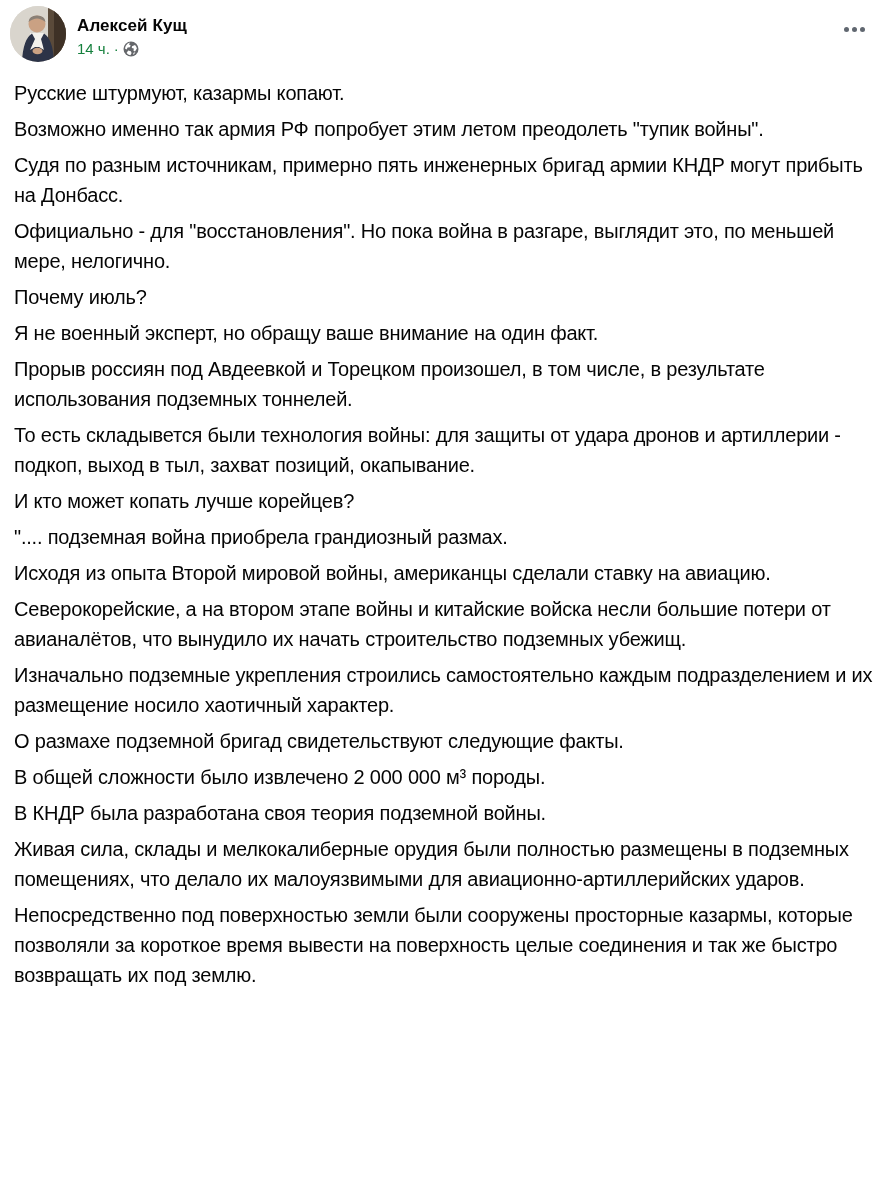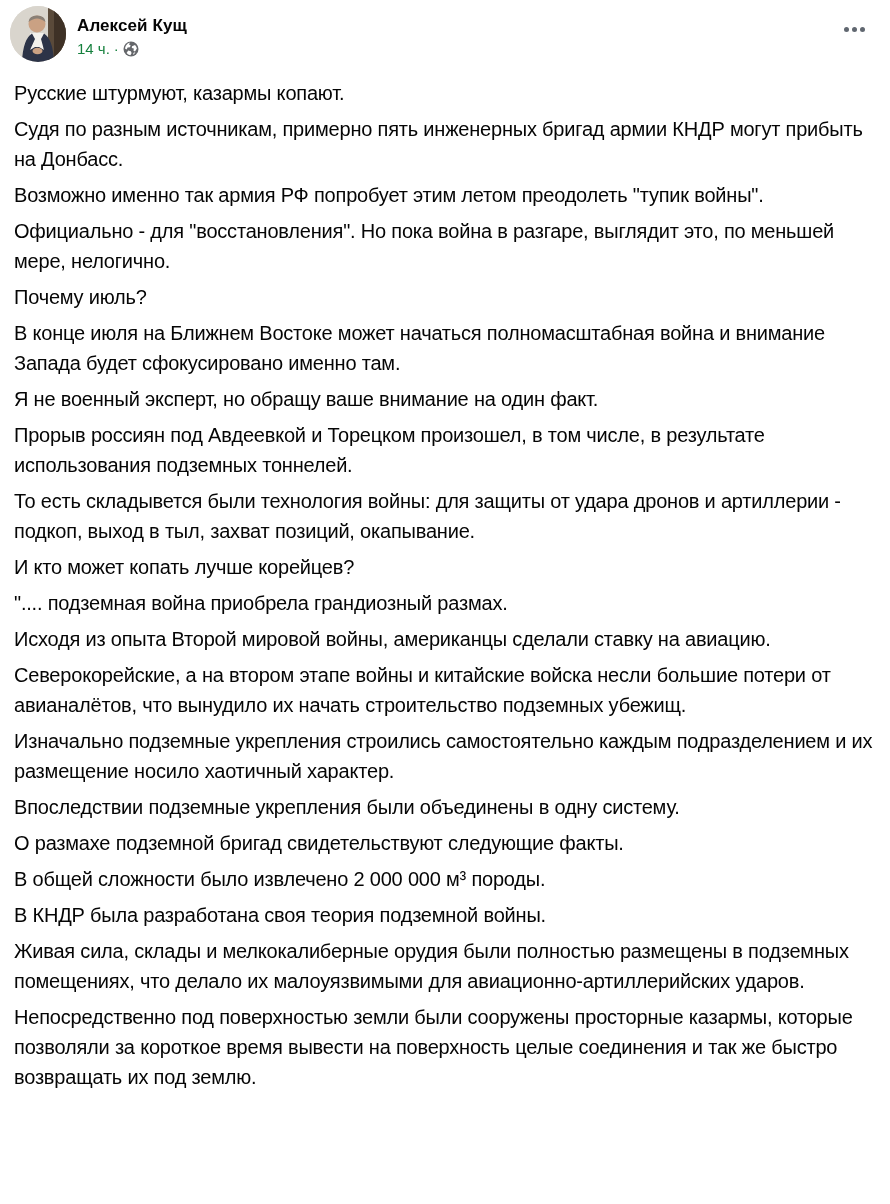--- a/index.html
+++ b/index.html
@@ -122,49 +122,47 @@
           <i></i>
           <i></i>
       </span>
     </button>
   </div>
 
   <div class="post-body">
 
       <p class="para">Русские штурмуют, казармы копают.</p>
 
+      <p class="para">Возможно именно так армия РФ попробует этим летом преодолеть "тупик войны".</p>
+
       <p class="para">Судя по разным источникам, примерно пять инженерных бригад армии КНДР могут прибыть на Донбасс.</p>
-
-      <p class="para">Возможно именно так армия РФ попробует этим летом преодолеть "тупик войны".</p>
 
       <p class="para">Официально - для "восстановления". Но пока война в разгаре, выглядит это, по меньшей мере, нелогично.</p>
 
       <p class="para">Почему июль?</p>
 
-      <p class="para">В конце июля на Ближнем Востоке может начаться полномасштабная война и внимание Запада будет сфокусировано именно там.</p>
 
       <p class="para">Я не военный эксперт, но обращу ваше внимание на один факт.</p>
 
       <p class="para">Прорыв россиян под Авдеевкой и Торецком произошел, в том числе, в результате использования подземных тоннелей.</p>
 
 
       <p class="para">То есть  складывется были технология войны: для защиты от удара дронов и артиллерии - подкоп, выход в тыл, захват позиций, окапывание.</p>
 
       <p class="para">И кто может копать лучше корейцев?</p>
 
 
       <p class="para">".... подземная война приобрела грандиозный размах.</p>
 
       <p class="para">Исходя из опыта Второй мировой войны, американцы сделали ставку на авиацию.</p>
 
       <p class="para">Северокорейские, а на втором этапе войны и китайские войска несли большие потери от авианалётов, что вынудило их начать строительство подземных убежищ.</p>
 
       <p class="para">Изначально подземные укрепления строились самостоятельно каждым подразделением и их размещение носило хаотичный характер.</p>
 
-      <p class="para">Впоследствии подземные укрепления были объединены в одну систему.</p>
 
       <p class="para">О размахе подземной бригад свидетельствуют следующие факты.</p>
 
 
       <p class="para">В общей сложности было извлечено 2 000 000 м³ породы.</p>
 
       <p class="para">В КНДР была разработана своя теория подземной войны.</p>
 
       <p class="para">Живая сила, склады и мелкокалиберные орудия были полностью размещены в подземных помещениях, что делало их малоуязвимыми для авиационно-артиллерийских ударов.</p>
 

